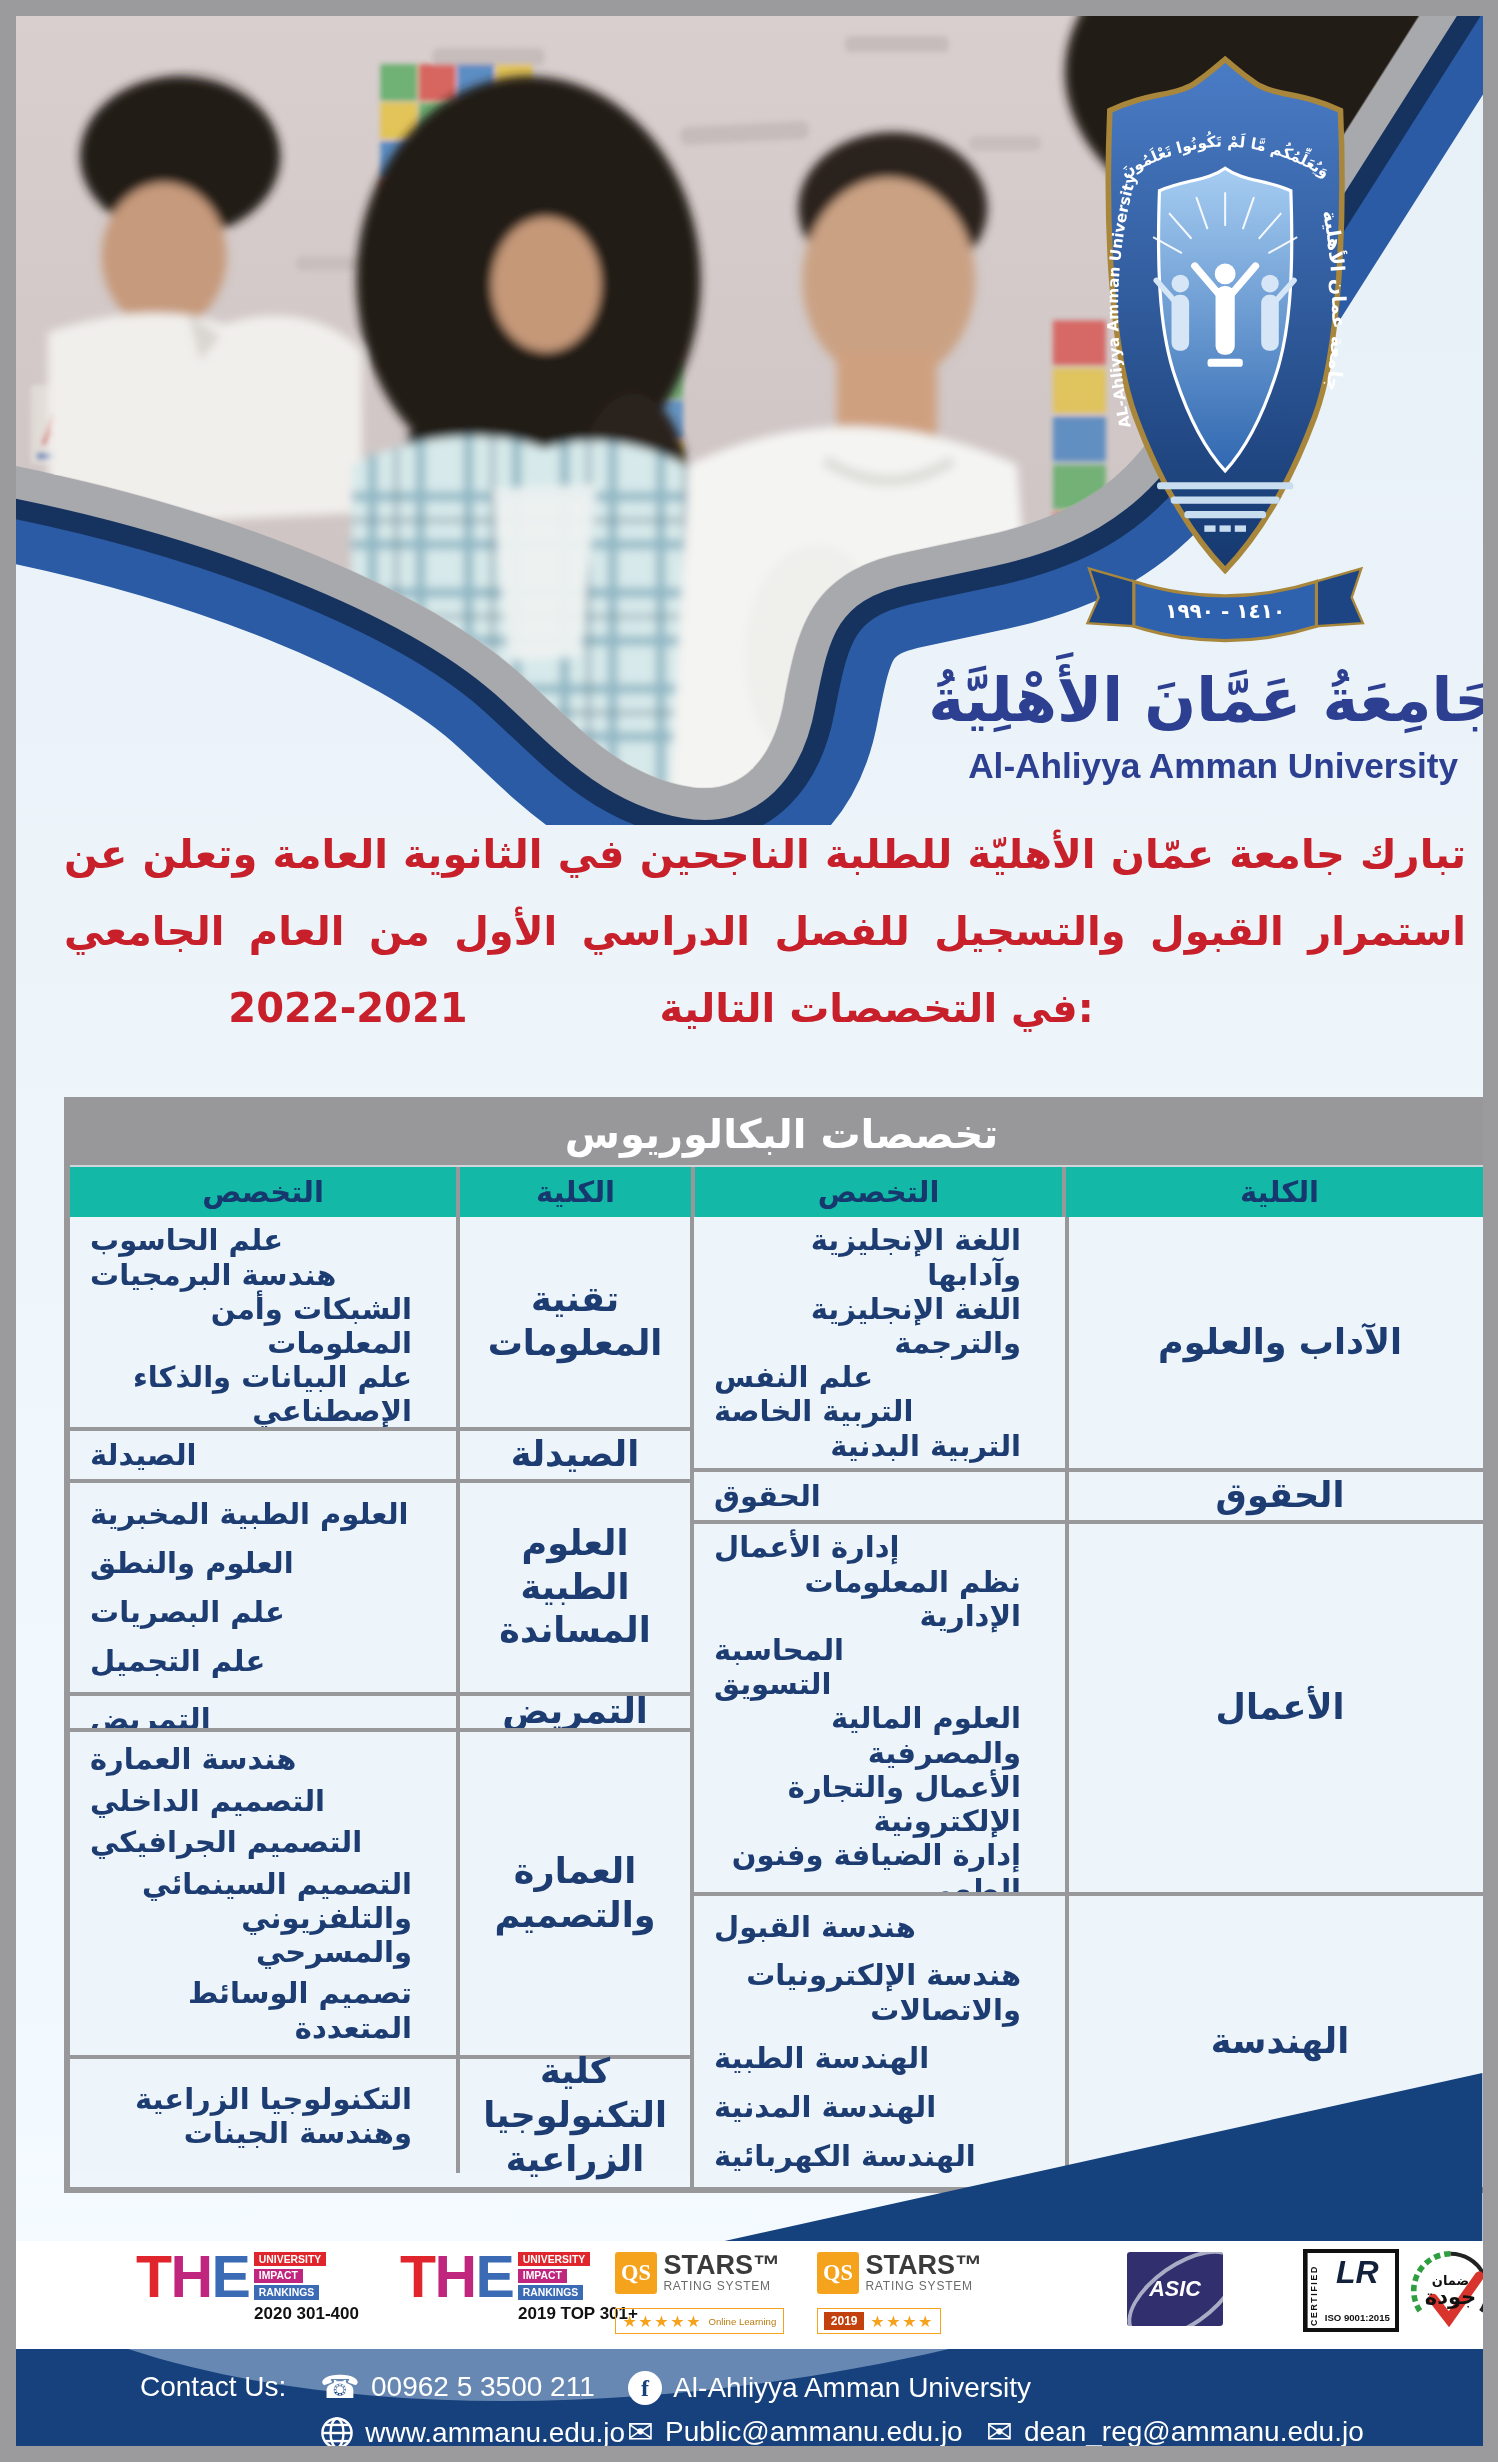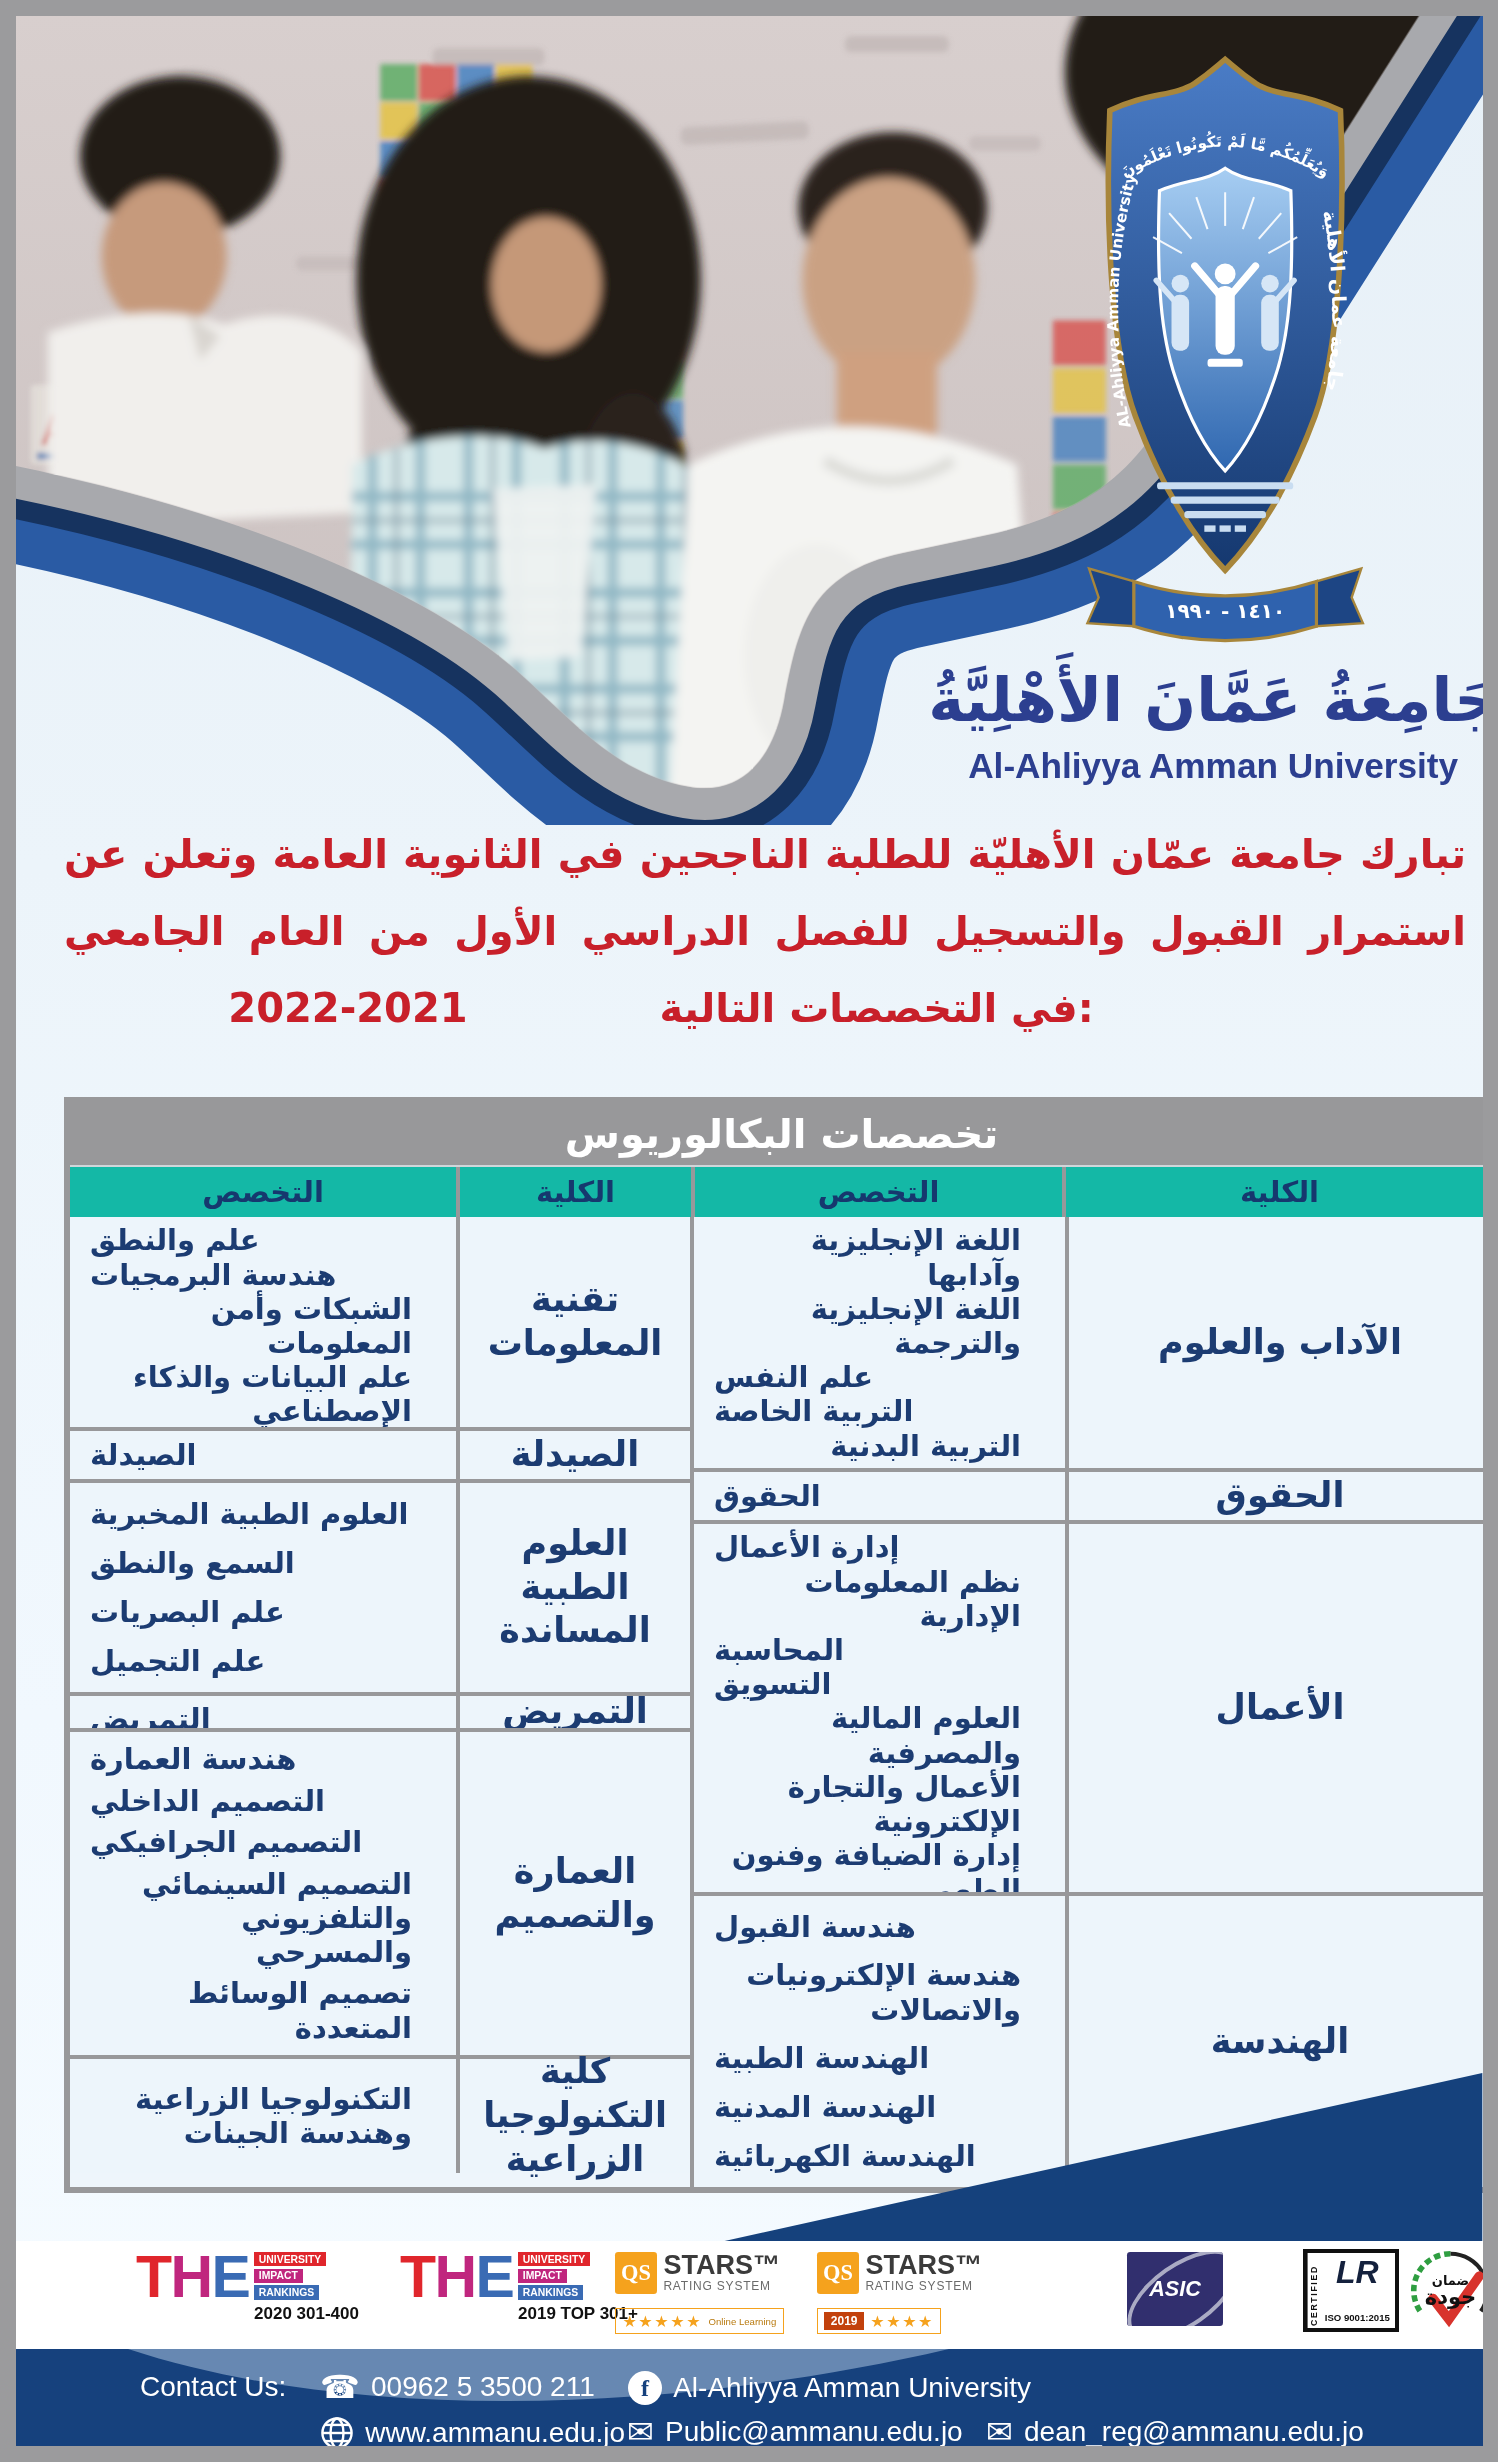--- a/index.html
+++ b/index.html
@@ -331,37 +331,37 @@
         <div class="hcell" style="width:386px;">التخصص</div>
         <div class="hcell" style="width:235px;border-left:4px solid #98989a;">الكلية</div>
         <div class="hcell" style="width:371px;border-left:4px solid #98989a;">التخصص</div>
         <div class="hcell" style="flex:1;border-left:4px solid #98989a;">الكلية</div>
       </div>
       <div class="t-body">
 
         <div class="half half-l">
           <div class="grow" style="height:210px;">
             <div class="spec">
-              <div class="item">علم والنطق</div>
+              <div class="item">علم الحاسوب</div>
               <div class="item">هندسة البرمجيات</div>
               <div class="item">الشبكات وأمن المعلومات</div>
               <div class="item">علم البيانات والذكاء الإصطناعي</div>
             </div>
             <div class="college">تقنية المعلومات</div>
           </div>
           <div class="grow" style="height:52px;">
             <div class="spec">
               <div class="item">الصيدلة</div>
             </div>
             <div class="college">الصيدلة</div>
           </div>
           <div class="grow" style="height:213px;">
             <div class="spec">
               <div class="item">العلوم الطبية المخبرية</div>
-              <div class="item">السمع والنطق</div>
+              <div class="item">العلوم والنطق</div>
               <div class="item">علم البصريات</div>
               <div class="item">علم التجميل</div>
             </div>
             <div class="college">العلوم الطبية المساندة</div>
           </div>
           <div class="grow" style="height:36px;">
             <div class="spec">
               <div class="item">التمريض</div>
             </div>
             <div class="college">التمريض</div>

